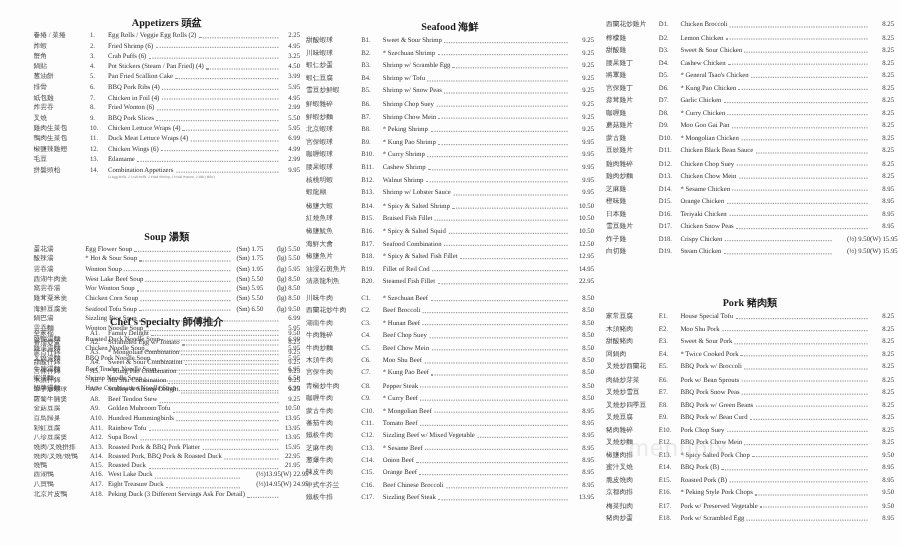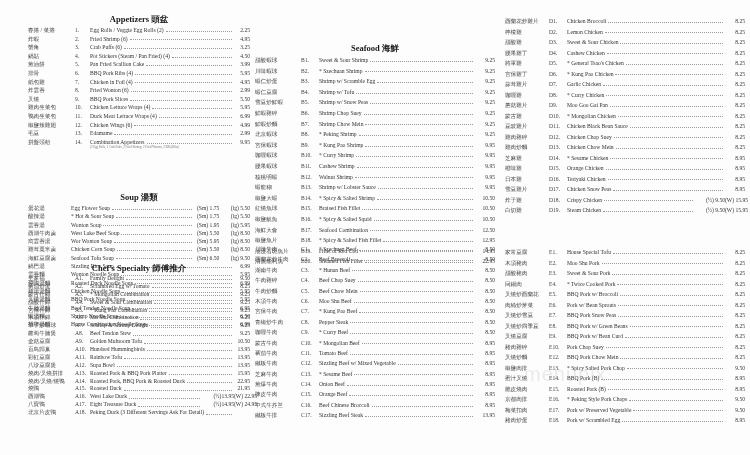--- a/index.html
+++ b/index.html
@@ -65,21 +65,21 @@
   #sec-chef .row { height: 7.9px; line-height: 7.9px; }
   #sec-chef .cn { width: 47px; }
   #sec-chef .code { width: 15px; }
   #sec-chef .sm { width: 30px; text-align: right; margin-left: 2px; }
 
   
   .col-2 .row { height: 10.6px; line-height: 10.6px; }
   .col-2 .cn { width: 46px; }
   .col-2 .code { width: 18px; }
   .col-2 .price { width: 20px; }
-  #sec-seafood { top: 17px; margin-top: 26px; }
+  #sec-seafood { top: 17px; }
   #sec-beef { top: 244px; }
   #sec-beef .row { height: 10.4px; line-height: 10.4px; }
 
   
   .col-3 .row { height: 10.5px; line-height: 10.5px; }
   .col-3 .cn { width: 44px; }
   .col-3 .code { width: 18px; }
   .col-3 .price { width: 20px; }
   #sec-chicken { top: 16px; }
   #sec-chicken .title-wrap { height: 19px; line-height: 19px; }
@@ -847,20 +847,21 @@
             <span class="cn">白切雞</span>
             <span class="code">D19.</span>
             <span class="name">Steam Chicken</span>
             <span class="dots"></span>
             <span class="sm">(½) 9.50</span>
             <span class="price">(W) 15.95</span>
           </div>
         </div>
     </div>
     <div class="section" id="sec-pork">
+      <div class="section-title">Pork 豬肉類</div>
       <div class="rows">
           <div class="row">
             <span class="cn">家常豆腐</span>
             <span class="code">E1.</span>
             <span class="name">House Special Tofu</span>
             <span class="dots"></span>
             <span class="price">8.25</span>
           </div>
           <div class="row">
             <span class="cn">木須豬肉</span>

